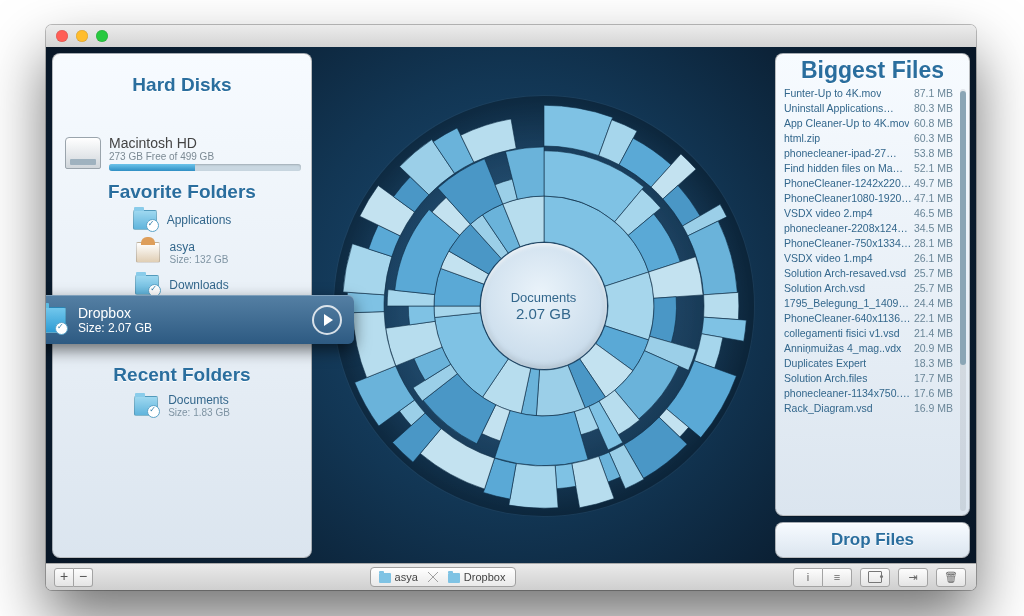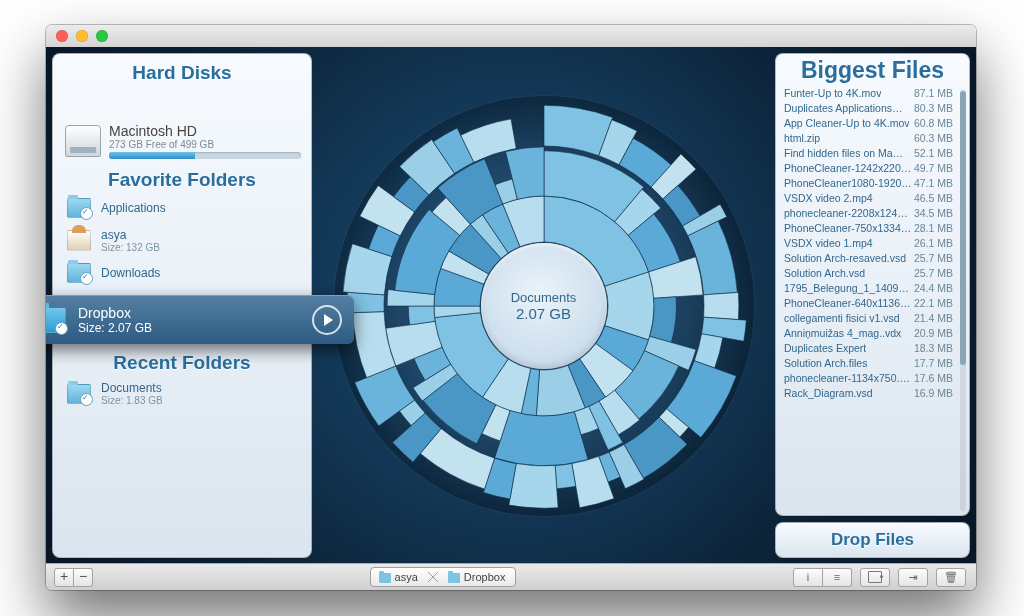--- a/index.html
+++ b/index.html
@@ -39,21 +39,21 @@
     box-sizing:border-box;
   }
 
   
   .panel {
     background: linear-gradient(#f7fbff, #dbe5ef);
     border: 1px solid rgba(0,0,0,.25);
     border-radius: 8px;
     box-shadow: inset 0 1px 0 rgba(255,255,255,.8), 0 1px 0 rgba(0,0,0,.2);
   }
-  .sidebar { width: 258px; display:flex; flex-direction:column; padding:4px 0 6px; }
+  .sidebar { width: 258px; display:flex; flex-direction:column; padding:16px 0 6px; }
   .center { flex:1; position:relative; }
   .right { width:195px; display:flex; flex-direction:column; gap:6px;}
   .rpanel { flex:1; display:flex; flex-direction:column; overflow:hidden;}
   .dropfiles { height:34px; display:flex; align-items:center; justify-content:center;}
 
   .section-head {
     text-align:center;
     font-size:19px;
     font-weight:bold;
     color:#2a6e9e;
@@ -79,21 +79,21 @@
   .disk-info { flex:1; }
   .disk-name { font-size:14px; color:#444;}
   .disk-sub { font-size:10px; color:#7c8a94;}
   .disk-bar { height:7px; background:#c9d7e1; border-radius:3px; margin-top:2px; position:relative; overflow:hidden; box-shadow: inset 0 1px 2px rgba(0,0,0,.2);}
   .disk-bar > div{height:100%; background:linear-gradient(#6cc3ea,#2f8fc4); width:45%;}
 
   .fav-list { padding: 0 10px; }
   .fav-item {
     display:flex; align-items:center; gap:10px;
     padding: 5px 4px;
-    font-size:12px; color:#33678c;
+    font-size:12px; color:#33678c;justify-content:center;
   }
   .fav-item .sub { display:block; font-size:10px; color:#7f94a3;}
   .folder-icon {
     width:22px; height:18px;
     background: linear-gradient(#9ed8f0,#5fb4dc);
     border-radius: 2px;
     position:relative;
     border:1px solid rgba(0,0,0,.15);
   }
   .folder-icon::before{content:"";position:absolute;top:-4px;left:0;width:10px;height:4px;background:#8accea;border-radius:1px 1px 0 0;}
@@ -357,30 +357,34 @@
         <div class="section-head">Biggest Files</div>
         <div class="bf-list" id="bf-list">
           <div class="bf-scroll">
               <div></div>
             </div>
         <div class="bf-row">
               <span class="nm">Funter-Up to 4K.mov</span>
               <span class="sz">87.1 MB</span>
             </div>
             <div class="bf-row">
-              <span class="nm">Duplicates Applications…</span>
+              <span class="nm">Uninstall Applications…</span>
               <span class="sz">80.3 MB</span>
             </div>
             <div class="bf-row">
               <span class="nm">App Cleaner-Up to 4K.mov</span>
               <span class="sz">60.8 MB</span>
             </div>
             <div class="bf-row">
               <span class="nm">html.zip</span>
               <span class="sz">60.3 MB</span>
+            </div>
+            <div class="bf-row">
+              <span class="nm">phonecleaner-ipad-27…</span>
+              <span class="sz">53.8 MB</span>
             </div>
             <div class="bf-row">
               <span class="nm">Find hidden files on Ma…</span>
               <span class="sz">52.1 MB</span>
             </div>
             <div class="bf-row">
               <span class="nm">PhoneCleaner-1242x2208.mov</span>
               <span class="sz">49.7 MB</span>
             </div>
             <div class="bf-row">

